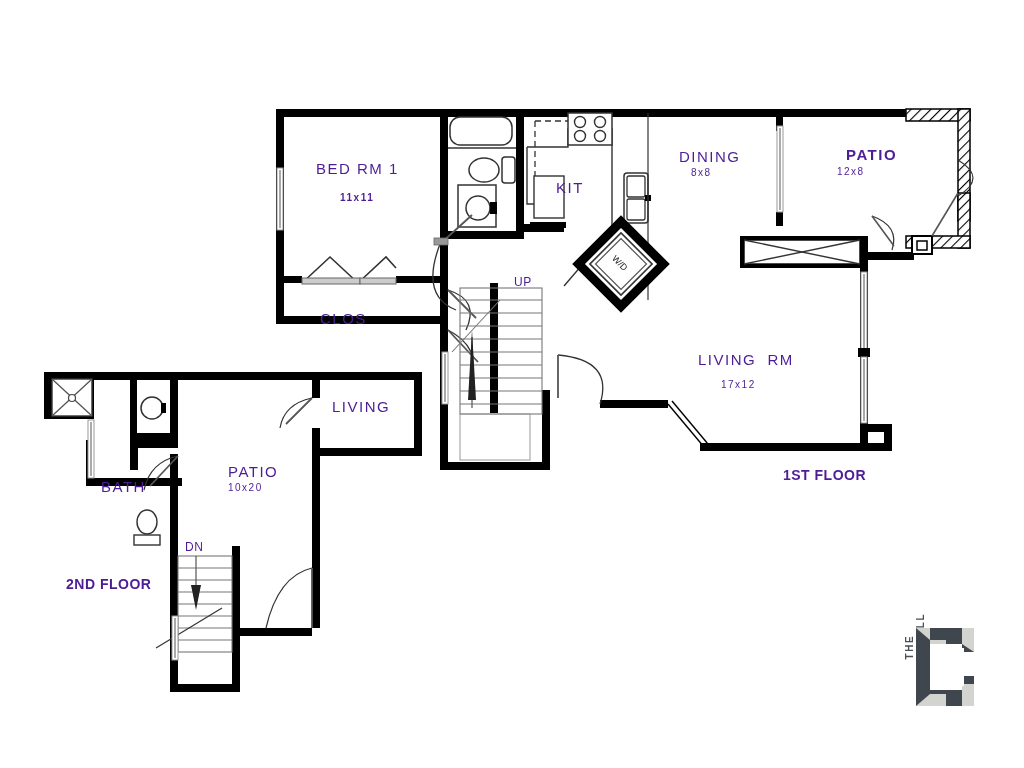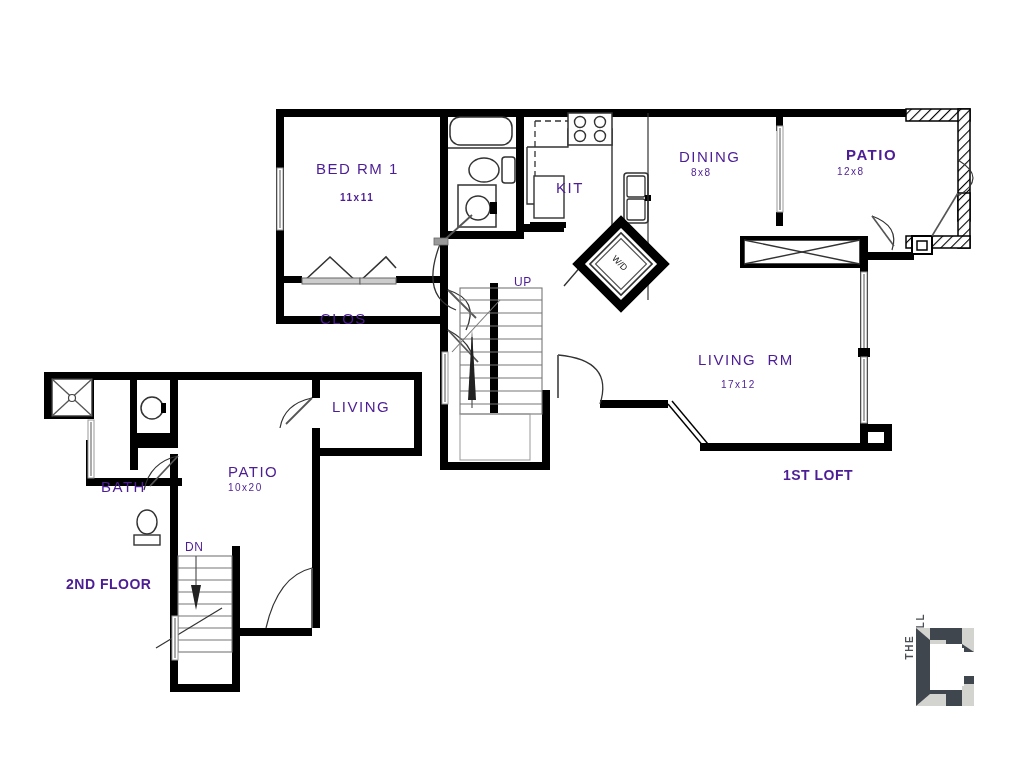--- a/index.html
+++ b/index.html
@@ -330,21 +330,21 @@
 <div class="label room-name" style="left:846px;top:146px;font-weight:bold;">PATIO</div>
 <div class="label room-dim" style="left:837px;top:166px;">12x8</div>
 
 <div class="label room-name" style="left:698px;top:334px;margin-top:17px;">LIVING  RM</div>
 <div class="label room-dim" style="left:721px;top:354px;margin-top:25px;">17x12</div>
 
 <div class="label small" style="left:514px;top:275px;">UP</div>
 
 <div class="wd-label" style="left:611px;top:258px;color:#1a1a1a;">W/D</div>
 
-<div class="label floor-tag" style="left:783px;top:467px;">1ST LOFT</div>
+<div class="label floor-tag" style="left:783px;top:467px;">1ST FLOOR</div>
 
 <div class="label room-name" style="left:101px;top:464px;margin-top:14px;">BATH</div>
 
 <div class="label room-name" style="left:228px;top:463px;">PATIO</div>
 <div class="label room-dim" style="left:228px;top:482px;">10x20</div>
 
 <div class="label room-name" style="left:332px;top:398px;">LIVING</div>
 
 <div class="label small" style="left:185px;top:540px;">DN</div>
 

